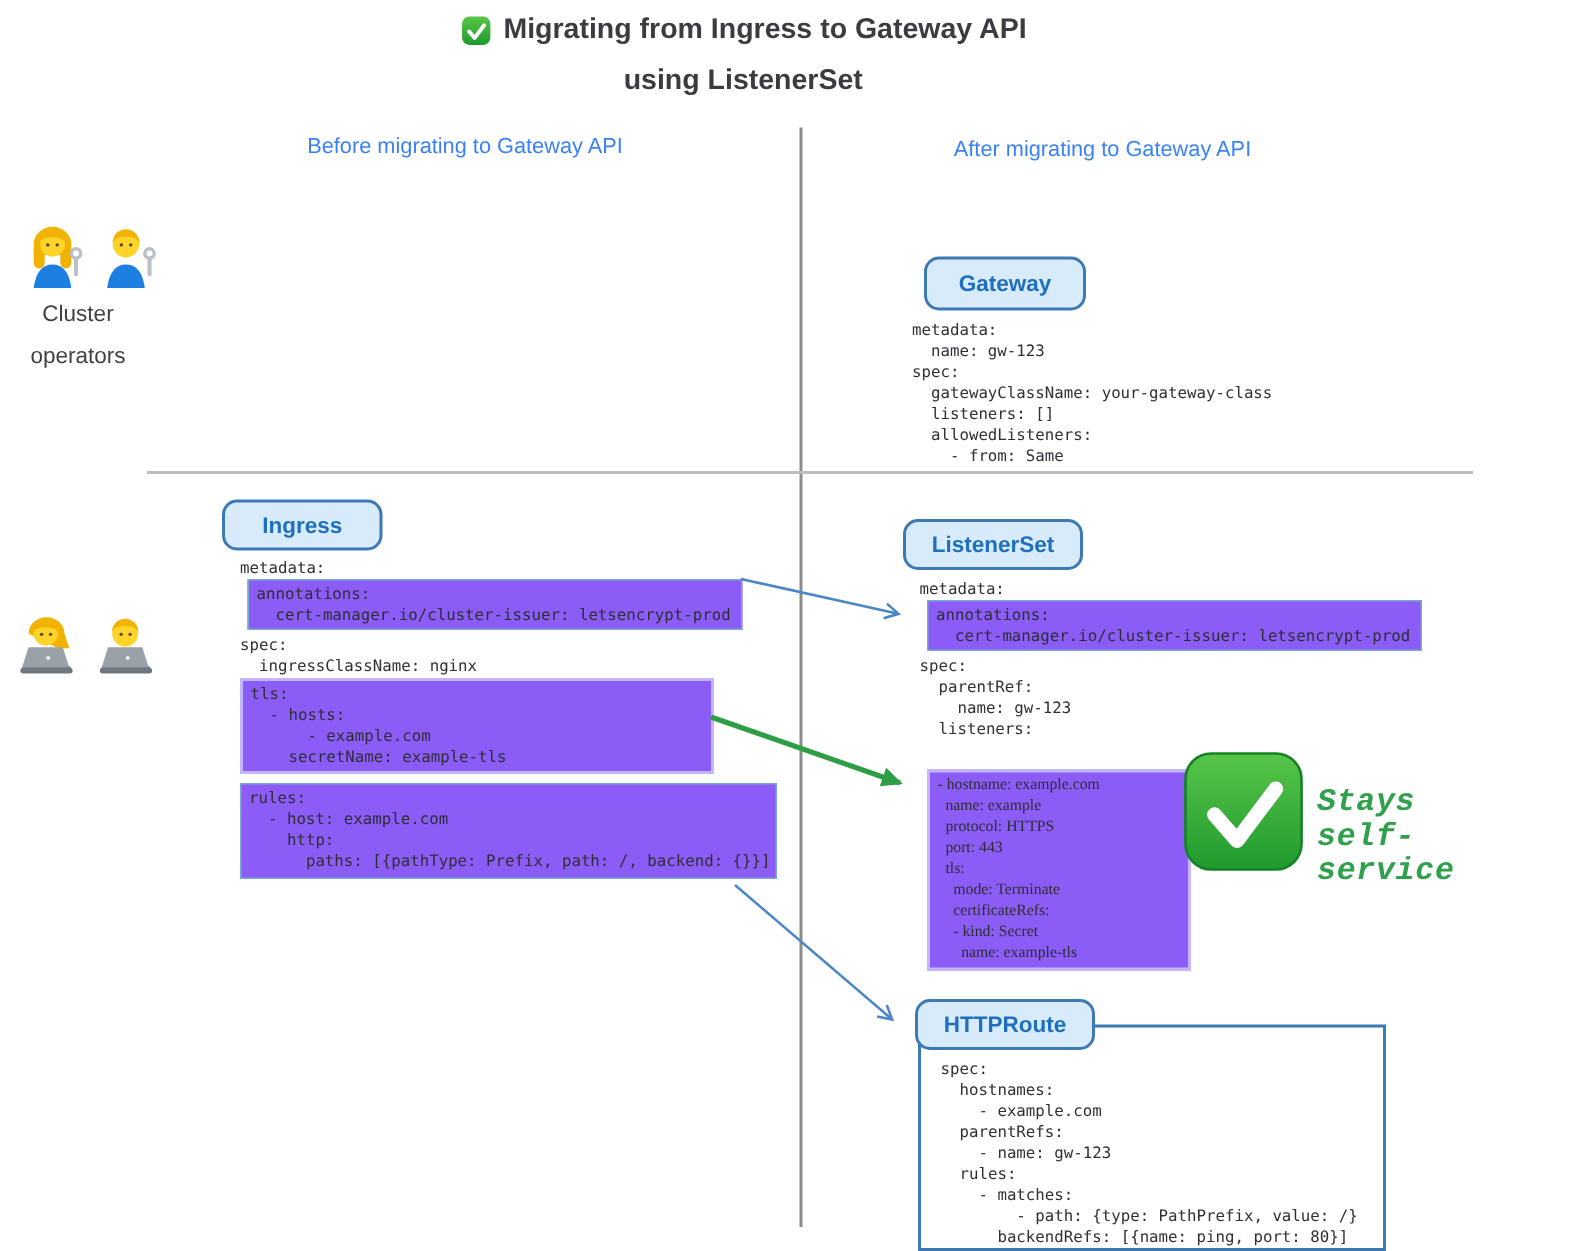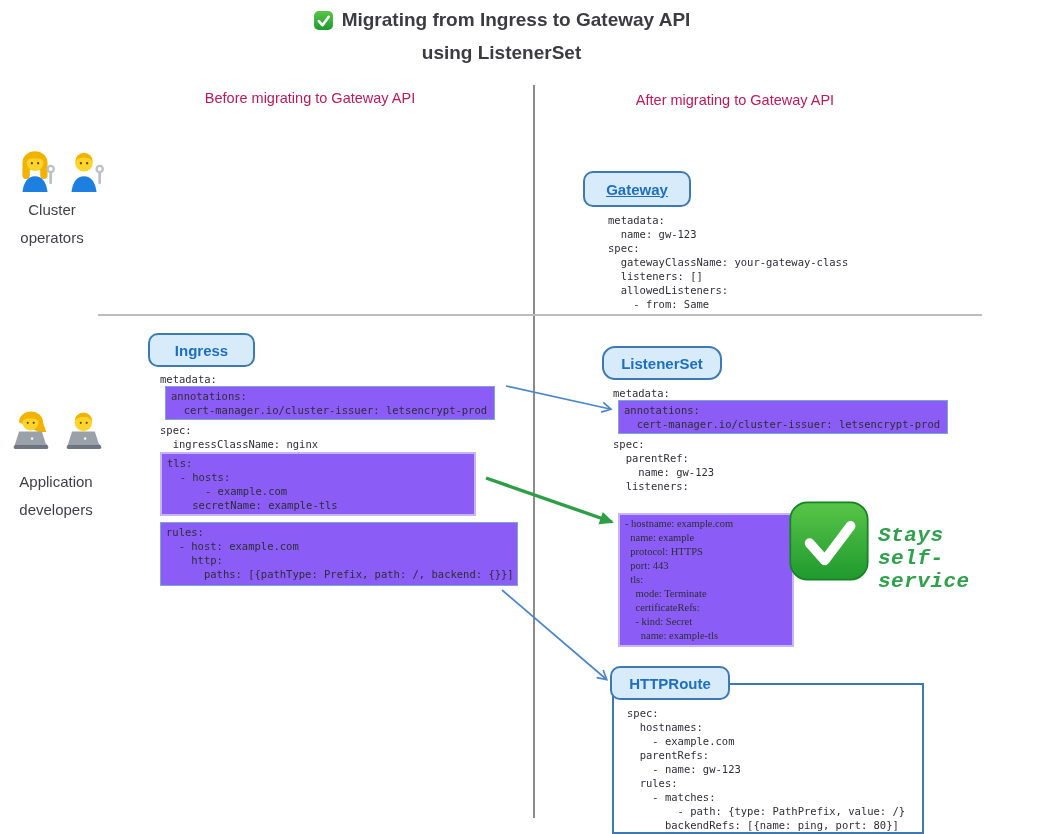--- a/index.html
+++ b/index.html
@@ -1,22 +1,22 @@
 <!DOCTYPE html>
 <html><head>
 <meta charset="utf-8">
 <style>
   html,body{margin:0;padding:0;background:#fff;}
   .canvas{position:relative;width:991px;height:834px;background:#ffffff;overflow:hidden;
-          font-family:"Liberation Sans","DejaVu Sans",sans-serif;color:#3c3c43;padding-left:12px;}
+          font-family:"Liberation Sans","DejaVu Sans",sans-serif;color:#3c3c43;}
   .abs{position:absolute;}
   .title{top:6px;left:0;width:100%;text-align:center;font-size:19px;font-weight:600;
          color:#3b3b42;line-height:28px;}
   .title .t-row{display:inline-flex;align-items:center;gap:8px;}
-  .col-header{font-size:14.5px;color:#be185d;line-height:21px;text-align:center;font-weight:500;}
+  .col-header{font-size:14.5px;color:#3b82f6;line-height:21px;text-align:center;font-weight:500;}
   .vline{width:1.5px;background:#8b8b8b;}
   .hline{height:1.5px;background:#bcbcbc;}
   .role-label{font-size:15px;line-height:28px;color:#3f3f46;text-align:center;font-weight:500;}
   .emoji-row{display:flex;gap:3px;}
   .chip{box-sizing:border-box;background:#d8ebfa;border:2px solid #3d7ab5;border-radius:10px;
         color:#1e6fc0;font-size:15px;font-weight:600;display:flex;align-items:center;
         justify-content:center;z-index:2;}
   .code{margin:5px;white-space:pre;font-family:"DejaVu Sans Mono","Liberation Mono",monospace;
         font-size:10.5px;line-height:14px;color:#2e2e36;}
   .boxed{box-sizing:border-box;padding:2px 5px;background:#8b5cf6;}
@@ -112,26 +112,22 @@
         <path d="M14.5 12 a8 8 0 0 1 16 0 l-2 -2.5 a10.5 6.5 0 0 0 -12 0 z" fill="#f2b200"></path>
         <circle cx="20" cy="13.5" r="1" fill="#5b4420"></circle>
         <circle cx="25.5" cy="13.5" r="1" fill="#5b4420"></circle>
         <path d="M8 34 q15 -13 30 0 l0 3 h-30 z" fill="#3f51b5"></path>
         <path d="M12 21.5 h21 l4 12.5 h-29 z" fill="#9aa1a8"></path>
         <circle cx="24" cy="28" r="1.2" fill="#f2f2f2"></circle>
         <rect x="7" y="34" width="32" height="3.5" rx="1.7" fill="#6f767d"></rect>
       </svg>
     </span>
   </div>
-  <div class="abs role-label" style="left:0;top:468px;width:112px;">
-    <div>Application</div>
-    <div>developers</div>
-  </div>
-
-  <div class="abs chip" style="left:583px;top:171px;width:108px;height:36px;text-decoration:underline;">
+
+  <div class="abs chip" style="left:616px;top:171px;width:108px;height:36px;">
     <span>Gateway</span>
   </div>
   <pre class="abs code" style="left:603px;top:208px;">metadata:
   name: gw-123
 spec:
   gatewayClassName: your-gateway-class
   listeners: []
   allowedListeners:
     - from: Same</pre>
 
@@ -145,21 +141,21 @@
   ingressClassName: nginx</pre>
   <pre class="abs code boxed box-green" style="left:155px;top:447px;width:316px;height:64px;">tls:
   - hosts:
       - example.com
     secretName: example-tls</pre>
   <pre class="abs code boxed box-blue" style="left:155px;top:517px;width:358px;height:64px;">rules:
   - host: example.com
     http:
       paths: [{pathType: Prefix, path: /, backend: {}}]</pre>
 
-  <div class="abs chip" style="left:602px;top:346px;width:120px;height:34px;border-radius:13px;">
+  <div class="abs chip" style="left:602px;top:346px;width:120px;height:34px;">
     <span>ListenerSet</span>
   </div>
   <pre class="abs code" style="left:608px;top:381px;">metadata:</pre>
   <pre class="abs code boxed box-blue" style="left:613px;top:395px;width:330px;">annotations:
   cert-manager.io/cluster-issuer: letsencrypt-prod</pre>
   <pre class="abs code" style="left:608px;top:432px;">spec:
   parentRef:
     name: gw-123
   listeners:</pre>
   <pre class="abs code boxed box-green" style="left:613px;top:508px;width:176px;height:134px;font-family:Liberation Serif, serif;">- hostname: example.com

